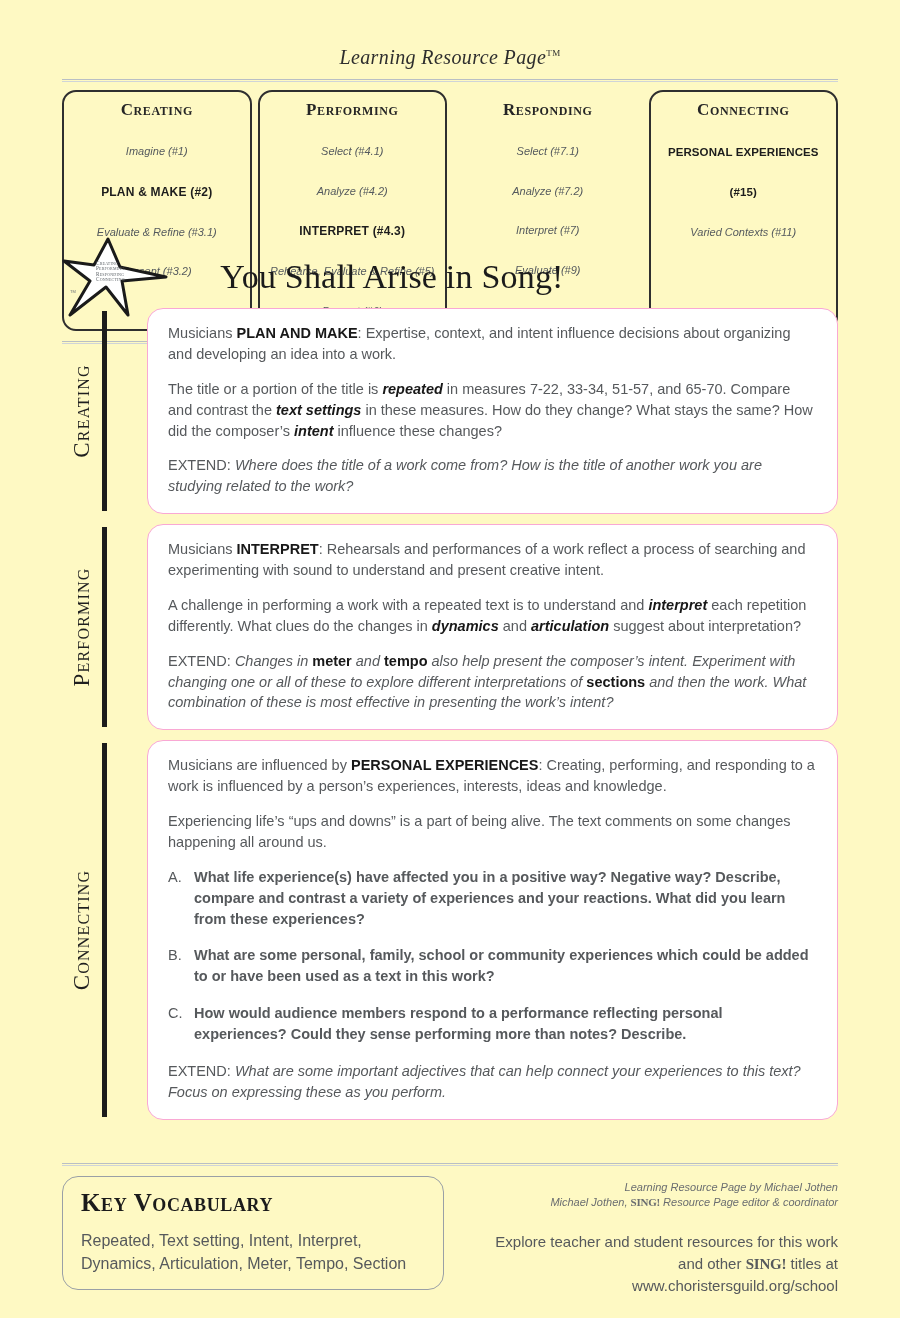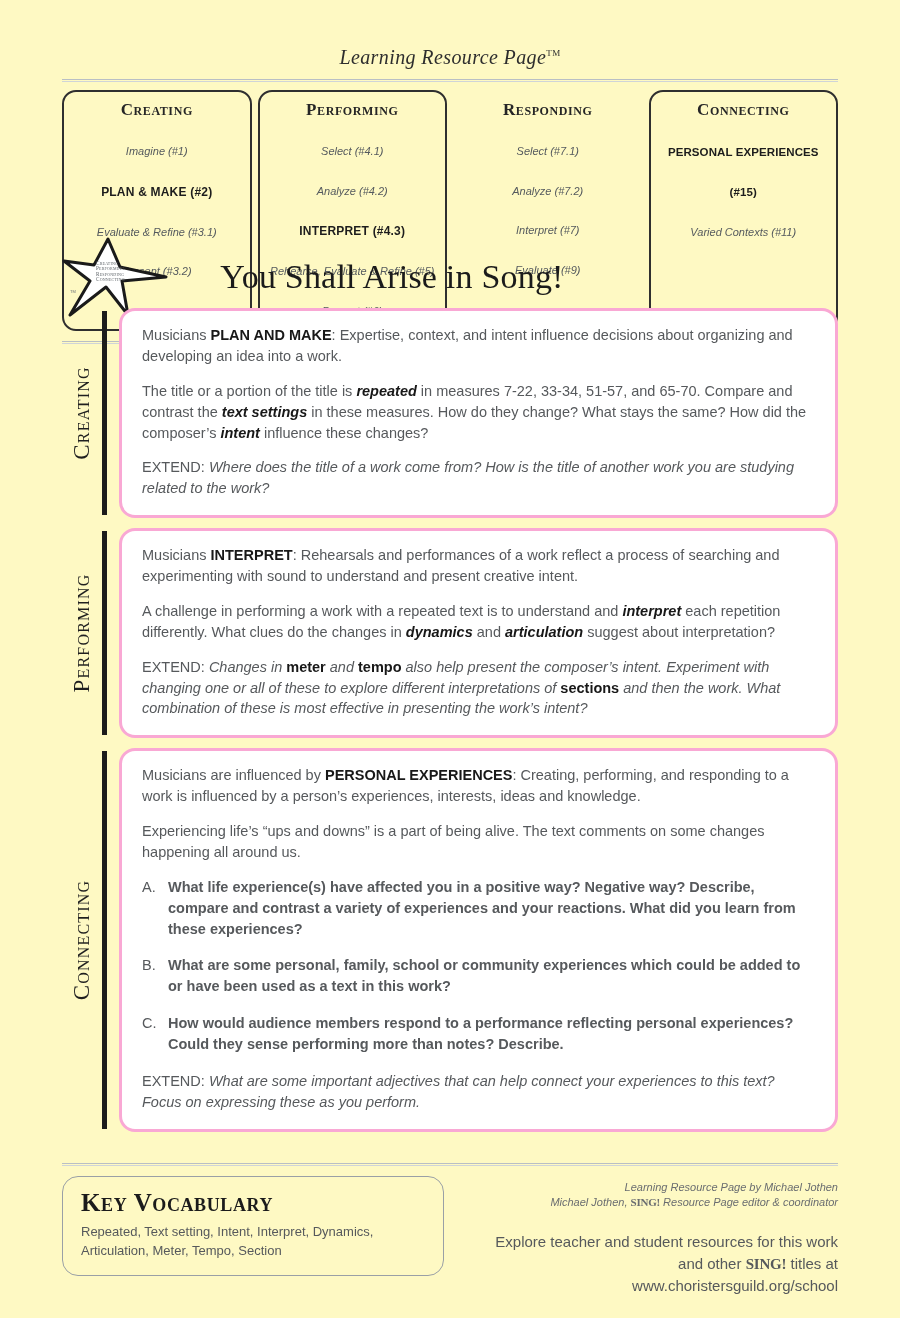--- a/index.html
+++ b/index.html
@@ -180,24 +180,25 @@
     color: #1f1f1f;
   }
   .sec-bar {
     width: 5px;
     flex: 0 0 5px;
     background: #1c1c1c;
     margin: 3px 12px 3px 0;
   }
   .sec-card {
     flex: 1 1 auto;
-    border: 3px solid #f9a8d4;
+    border: 1px solid #f9a8d4;
     border-radius: 16px;
     padding: 14px 20px 16px 20px;
     background: #fff;
+    margin-left: 28px;
   }
   .sec-card p {
     margin: 0 0 14px 0;
     font-size: 14.5px;
     line-height: 1.44;
     color: #56595c;
   }
   .sec-card p:last-child { margin-bottom: 0; }
 
   .qlist { margin: 0; padding: 0; list-style: none; }
@@ -239,24 +240,24 @@
     border-radius: 16px;
     padding: 12px 18px 14px 18px;
   }
   .vocab-head {
     font-family: "Liberation Serif", serif;
     font-variant: small-caps;
     font-weight: bold;
     font-size: 25px;
     letter-spacing: 0.6px;
     color: #1b1b1b;
-    margin-bottom: 6px;
+    margin-bottom: 12px;
   }
   .vocab-words {
-    font-size: 13px;
+    font-size: 16px;
     line-height: 1.45;
     color: #56595c;
   }
   .credits {
     width: 360px;
     text-align: right;
     padding-top: 4px;
   }
   .credit-line {
     font-size: 11px;

